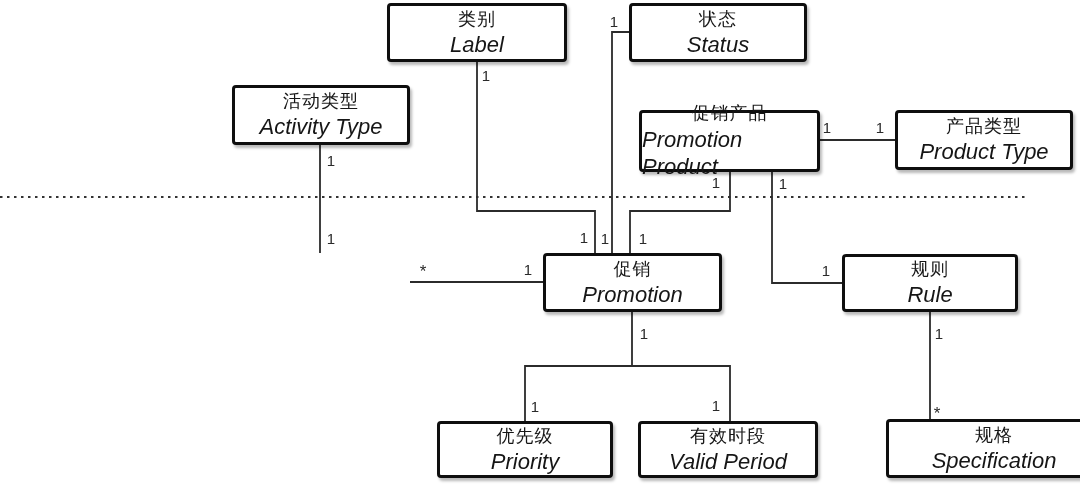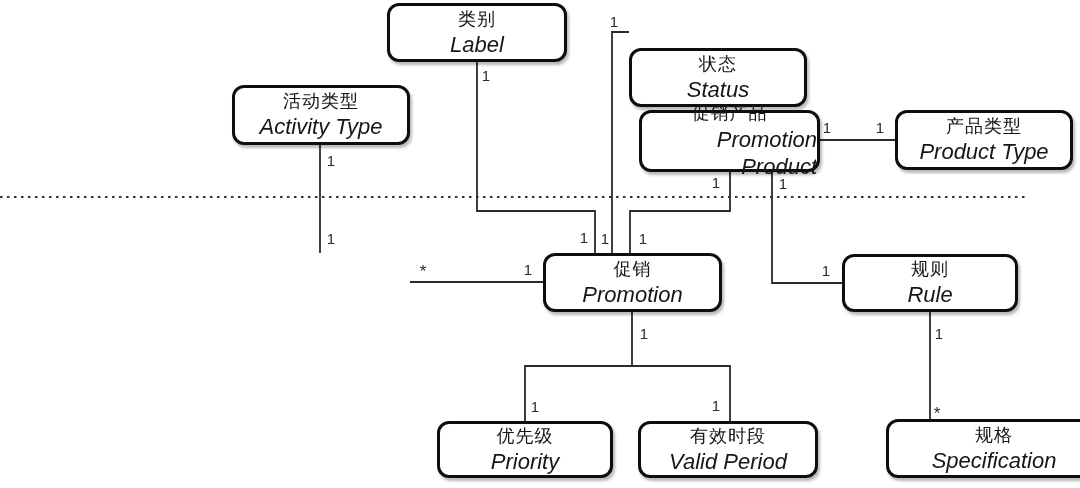--- a/index.html
+++ b/index.html
@@ -3,39 +3,39 @@
 <meta charset="utf-8">
 <style>
   html,body{margin:0;padding:0;background:#fff;}
   .canvas{
     position:relative;width:1080px;height:488px;background:#ffffff;
     font-family:"Liberation Sans","DejaVu Sans",sans-serif;overflow:hidden;
   }
   svg.edges{position:absolute;left:0;top:0;width:1080px;height:488px;}
   .box{
     position:absolute;box-sizing:border-box;background:#ffffff;
-    border:3px solid #0e0e0e;border-radius:12px;
+    border:3px solid #0e0e0e;border-radius:4px;
     display:flex;flex-direction:column;align-items:center;justify-content:center;
     box-shadow:2px 3px 3px rgba(0,0,0,0.28);
-    text-align:right;color:#161616;
+    text-align:left;color:#161616;
   }
   .box .zh{font-size:18px;line-height:1.35;letter-spacing:1px;}
   .box .en{font-size:22px;line-height:1.25;font-style:italic;}
   .mult{
     position:absolute;transform:translate(-50%,-50%);
     font-size:15px;color:#2a2a2a;
   }
   .mult.star{font-size:17px;line-height:1;}
   .level{position:absolute;text-align:center;color:#1c1c1c;width:180px;}
   .level .zh{font-size:19px;line-height:1.35;letter-spacing:1px;}
   .level .en{font-size:19px;line-height:1.3;}
 
   
   .b-label{left:387px;top:3px;width:180px;height:59px;}
-  .b-status{left:629px;top:3px;width:178px;height:59px;margin-top:45px;}
+  .b-status{left:629px;top:3px;width:178px;height:59px;}
   .b-activity-type{left:232px;top:85px;width:178px;height:60px;}
   .b-promotion-product{left:639px;top:110px;width:181px;height:62px;}
   .b-product-type{left:895px;top:110px;width:178px;height:60px;}
   .b-activity{left:228px;top:253px;width:182px;height:60px;}
   .b-promotion{left:543px;top:253px;width:179px;height:59px;}
   .b-rule{left:842px;top:254px;width:176px;height:58px;}
   .b-priority{left:437px;top:421px;width:176px;height:57px;}
   .b-valid-period{left:638px;top:421px;width:180px;height:57px;}
   .b-specification{left:866px;top:419px;width:216px;height:59px;margin-left:20px;}
 

